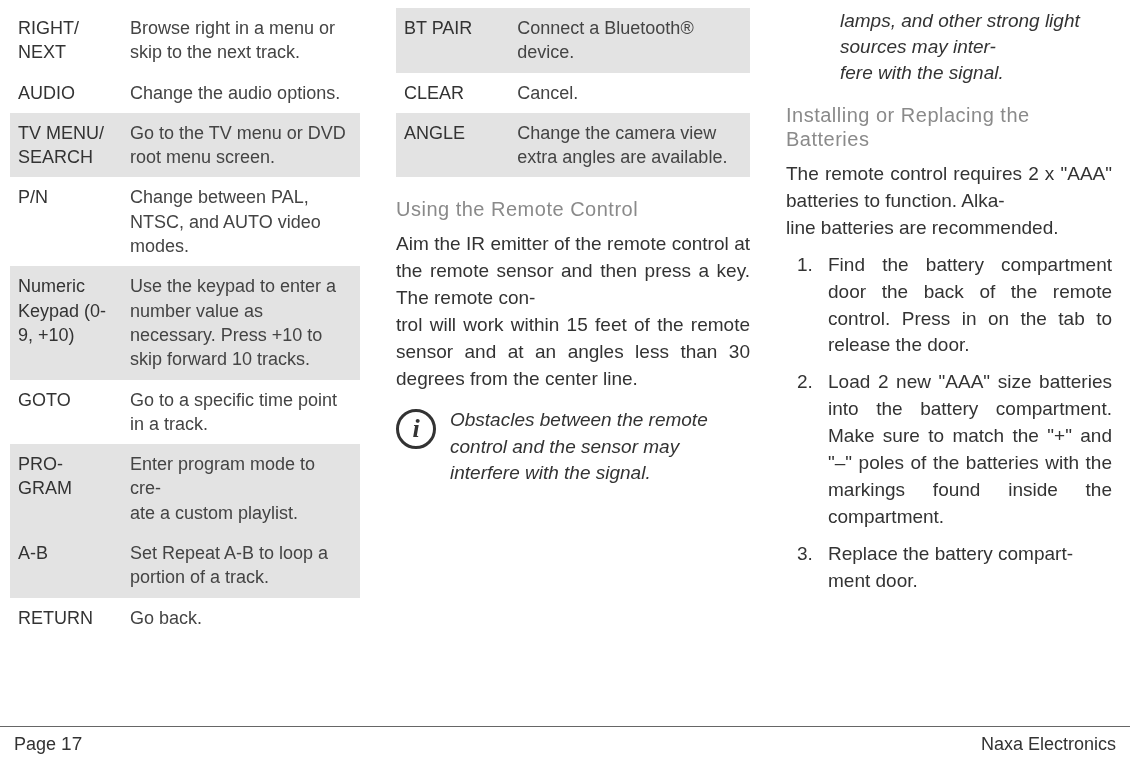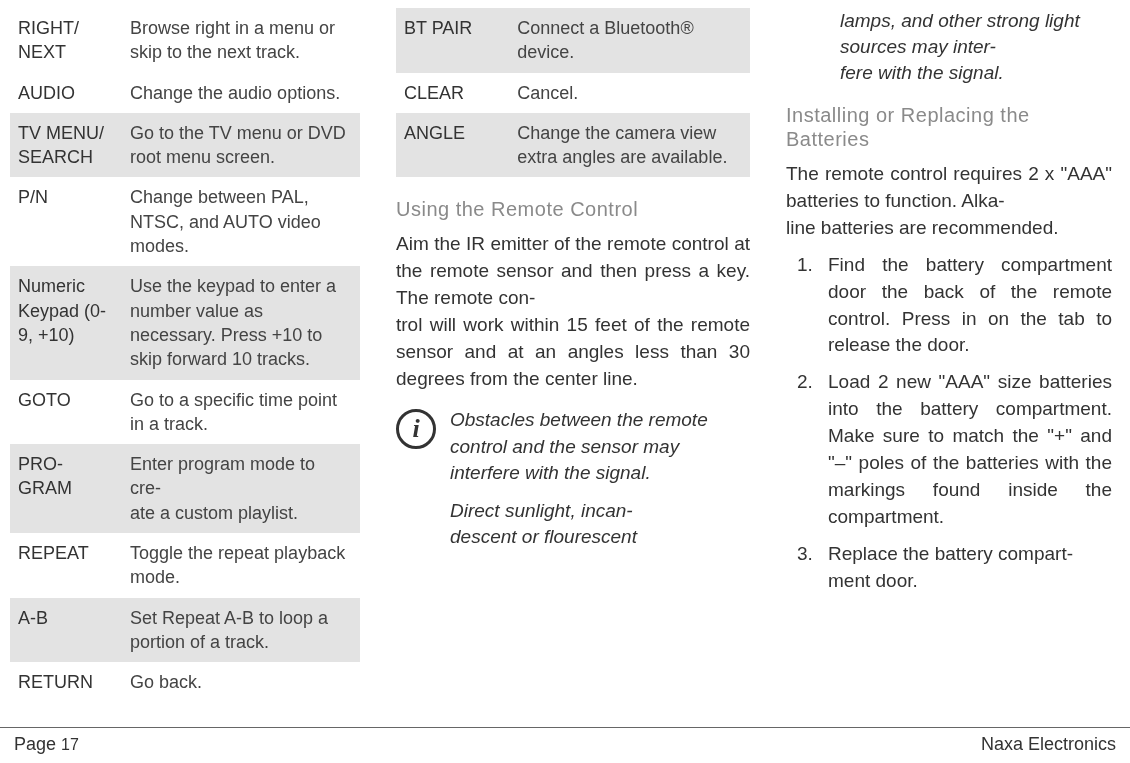--- a/index.html
+++ b/index.html
@@ -118,21 +118,21 @@
       left: 0;
       right: 0;
       border-top: 1px solid #666;
       padding: 6px 14px 8px 14px;
       display: flex;
       justify-content: space-between;
       align-items: baseline;
       font-size: 18px;
       color: #333;
     }
-    .footer .pnum { font-size: 16px; }
+    .footer .pnum { font-size: 19px; }
   </style>
 </head>
 <body>
 
 <div class="page">
   <div class="col col1">
     <table>
       <tbody id="tbody1">
           <tr>
             <td class="label" style="white-space: pre-line;">RIGHT/
@@ -159,24 +159,20 @@
           <tr>
             <td class="label" style="white-space: pre-line;">GOTO</td>
             <td style="white-space: pre-line;">Go to a specific time point in a track.</td>
           </tr>
           <tr class="shade">
             <td class="label" style="white-space: pre-line;">PRO-
 GRAM</td>
             <td style="white-space: pre-line;">Enter program mode to cre-
 ate a custom playlist.</td>
           </tr>
-          <tr>
-            <td class="label" style="white-space: pre-line;">REPEAT</td>
-            <td style="white-space: pre-line;">Toggle the repeat playback mode.</td>
-          </tr>
           <tr class="shade">
             <td class="label" style="white-space: pre-line;">A-B</td>
             <td style="white-space: pre-line;">Set Repeat A-B to loop a portion of a track.</td>
           </tr>
           <tr>
             <td class="label" style="white-space: pre-line;">RETURN</td>
             <td style="white-space: pre-line;">Go back.</td>
           </tr>
         </tbody>
     </table>
@@ -201,22 +197,20 @@
     </table>
 
     <h2>Using the Remote Control</h2>
     <p class="body" style="white-space:pre-line">Aim the IR emitter of the remote control at the remote sensor and then press a key. The remote con-
 trol will work within 15 feet of the remote sensor and at an angles less than 30 degrees from the center line.</p>
 
     <div class="info-block">
       <div class="info-icon">i</div>
       <div class="info-text">
         <p>Obstacles between the remote control and the sensor may interfere with the signal.</p>
-        <p style="white-space:pre-line">Direct sunlight, incan-
-descent or flourescent</p>
       </div>
     </div>
   </div>
 
   <div class="col col3">
     <p class="col3-continue" style="white-space:pre-line">lamps, and other strong light sources may inter-
 fere with the signal.</p>
 
     <h2>Installing or Replacing the Batteries</h2>
     <p class="body" style="white-space:pre-line">The remote control requires 2 x "AAA" batteries to function. Alka-

